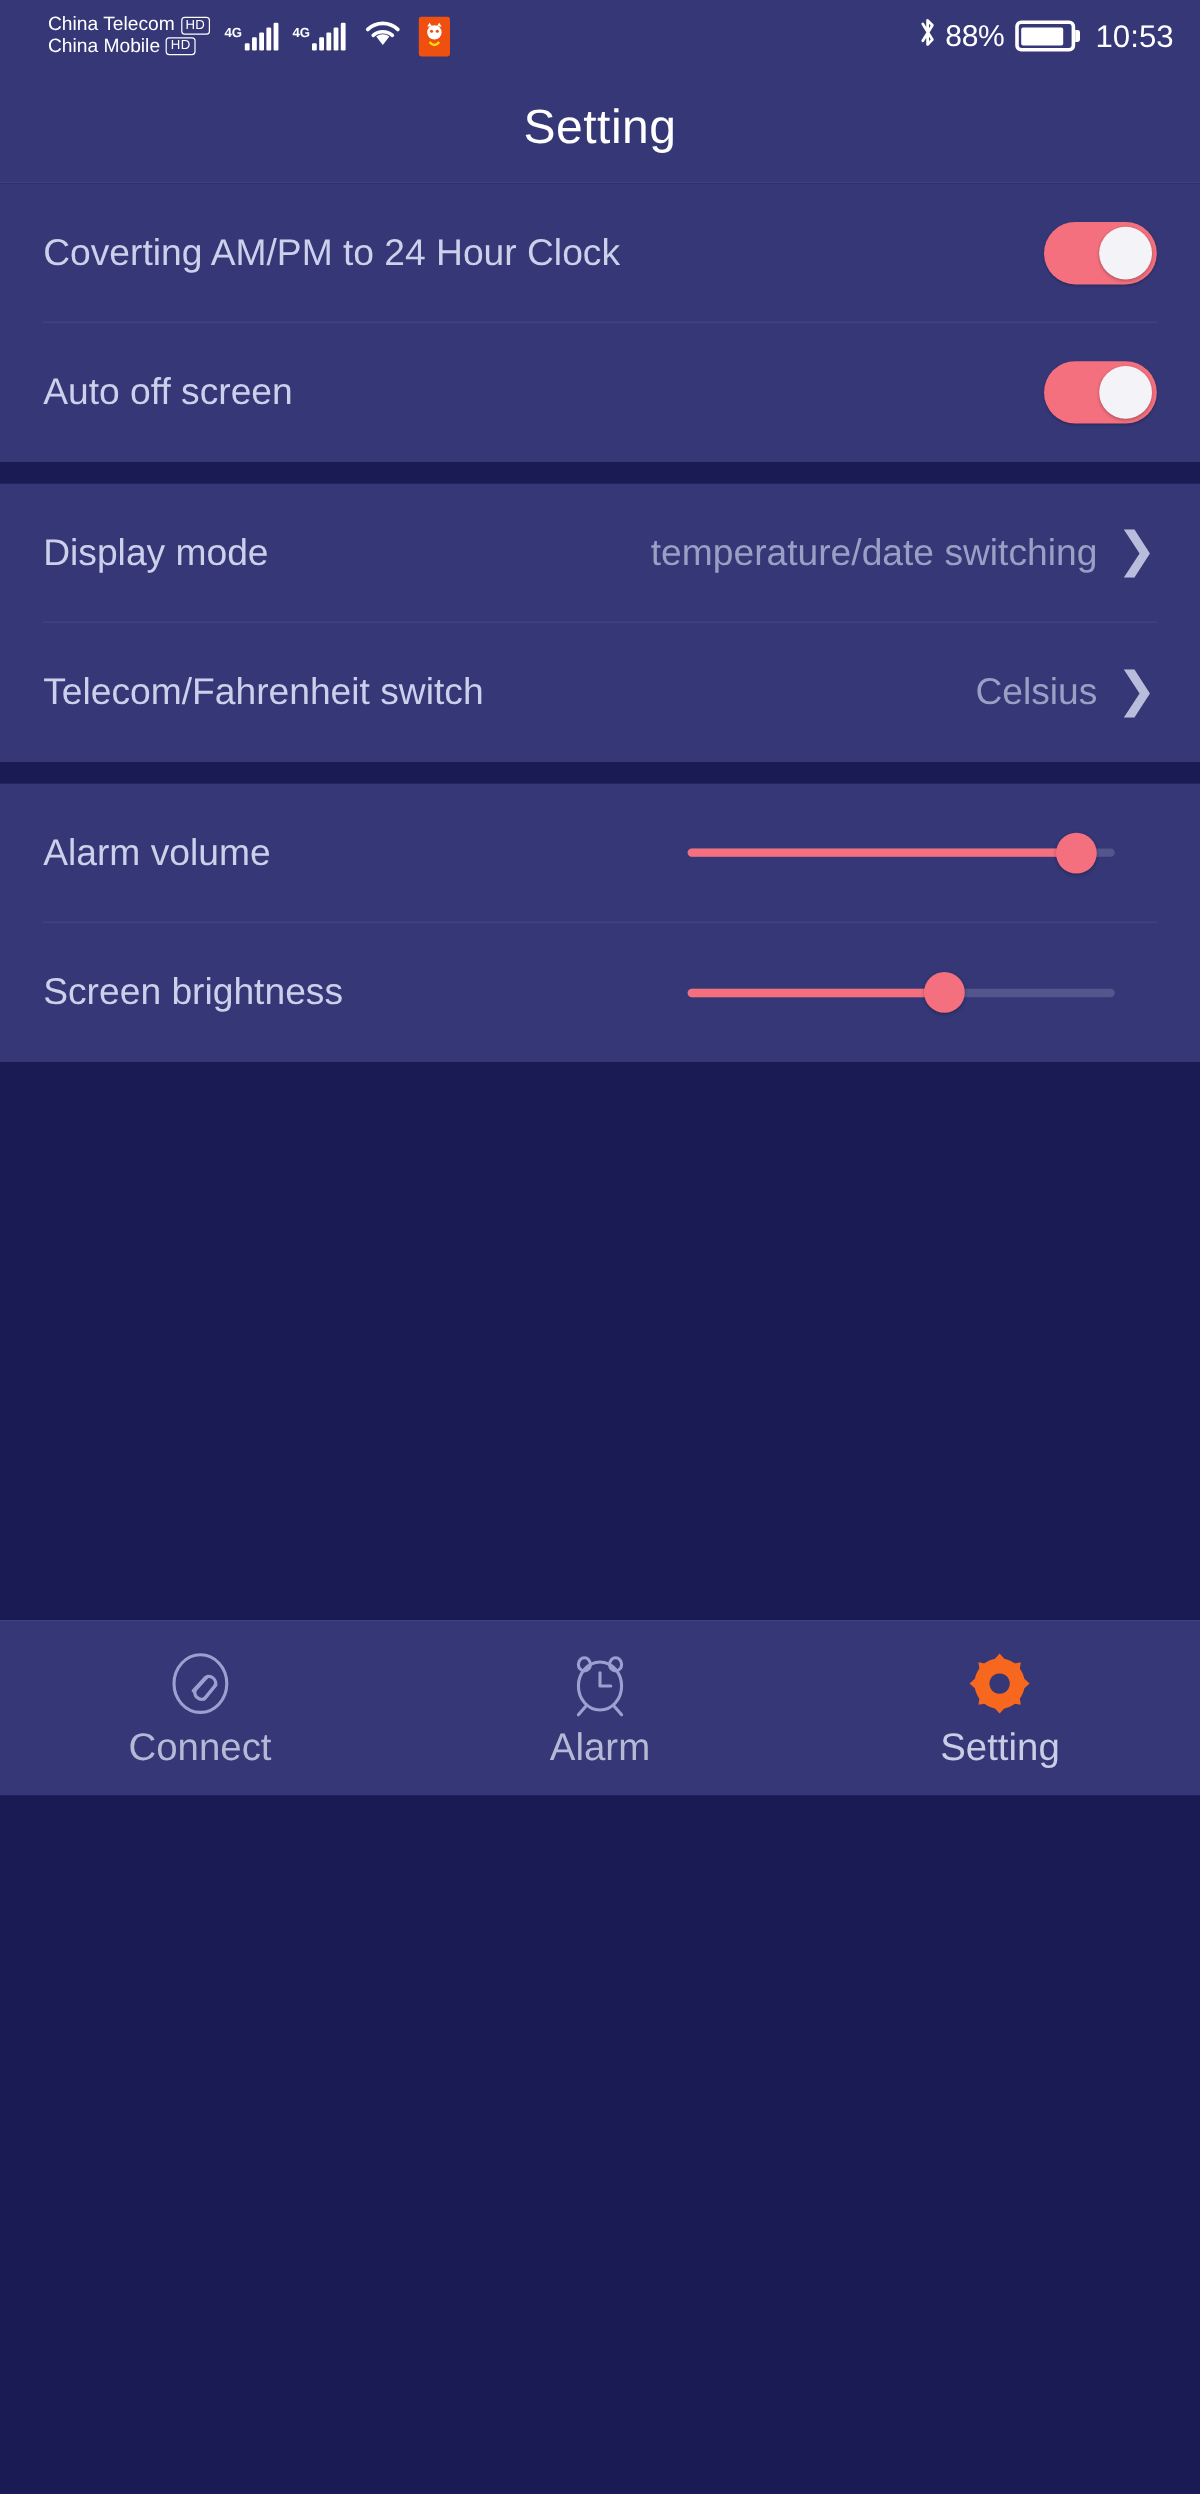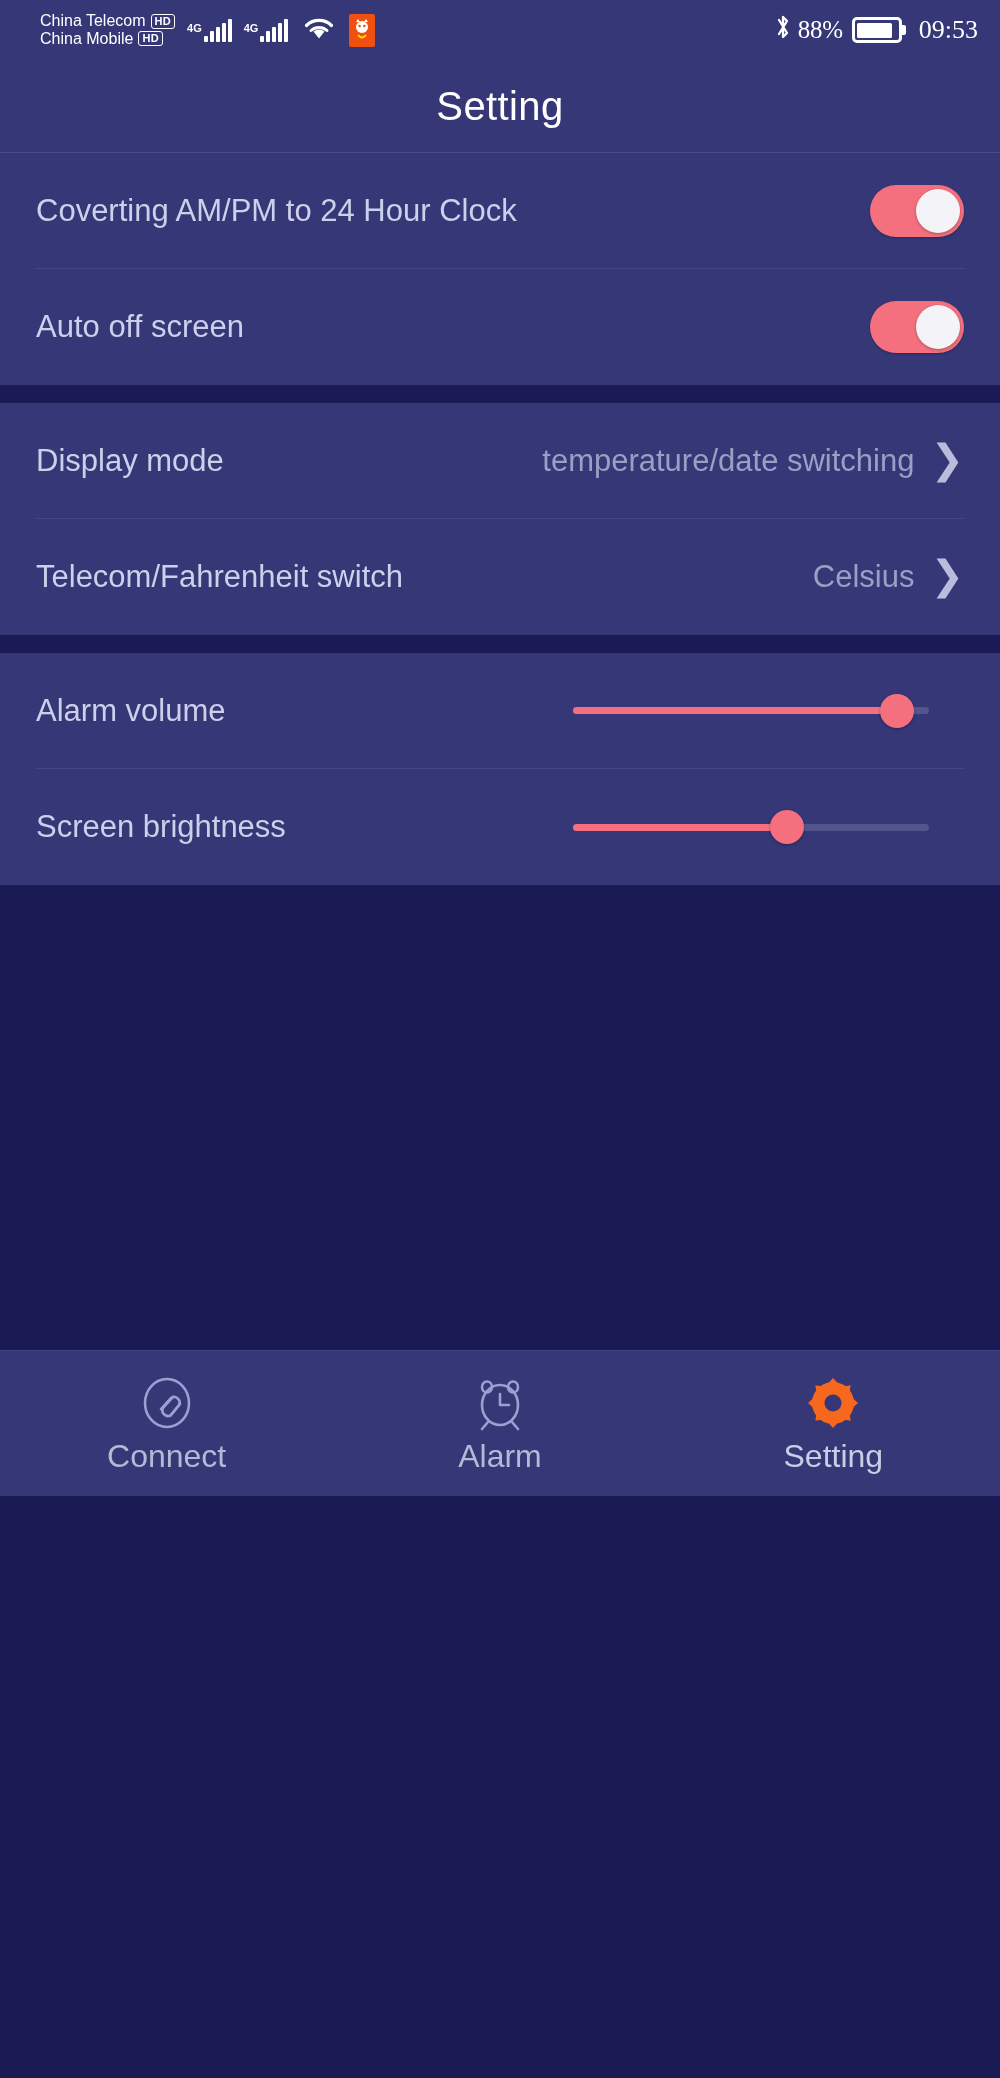--- a/index.html
+++ b/index.html
@@ -55,21 +55,21 @@
     gap: 5px;
     font-size: 16px;
     white-space: nowrap;
     color: #ffffff;
   }
   .hd-badge {
     display: inline-flex;
     align-items: center;
     justify-content: center;
     font-size: 11px;
-    font-weight: bold;
+    font-weight: normal;
     line-height: 1;
     padding: 1px 3px;
     border: 1.6px solid #ffffff;
     border-radius: 3px;
     color: #ffffff;
     letter-spacing: 0.3px;
   }
   .sig-group {
     display: flex;
     align-items: flex-end;
@@ -115,21 +115,20 @@
     align-items: center;
     justify-content: center;
   }
 
   .sb-right {
     display: flex;
     align-items: center;
     gap: 6px;
     font-size: 25px;
     color: #ffffff;
-    font-family: Liberation Serif, serif;
   }
   .bt-icon { margin-right: -1px; }
   .batt-pct { font-size: 25px; letter-spacing: -0.3px; }
   .battery {
     width: 50px;
     height: 26px;
     border: 3px solid #ffffff;
     border-radius: 5px;
     position: relative;
     display: flex;
@@ -382,21 +381,21 @@
     <div class="sb-right">
       <span class="bt-icon">
         <svg width="20" height="30" viewBox="0 0 20 30">
           <path d="M6 8 L14 21 L10 25 L10 5 L14 9 L6 22" stroke="#fff" stroke-width="2.3" fill="none" stroke-linejoin="round" stroke-linecap="round"></path>
         </svg>
       </span>
       <span class="batt-pct">88%</span>
       <span class="battery">
         <span class="fill" id="battery-fill" style="width:88%"></span>
       </span>
-      <span class="clock-text">09:53</span>
+      <span class="clock-text">10:53</span>
     </div>
   </div>
 
   <div class="header">
     <div class="header-title">Setting</div>
   </div>
 
   <div class="content">
 
     <div class="group">

